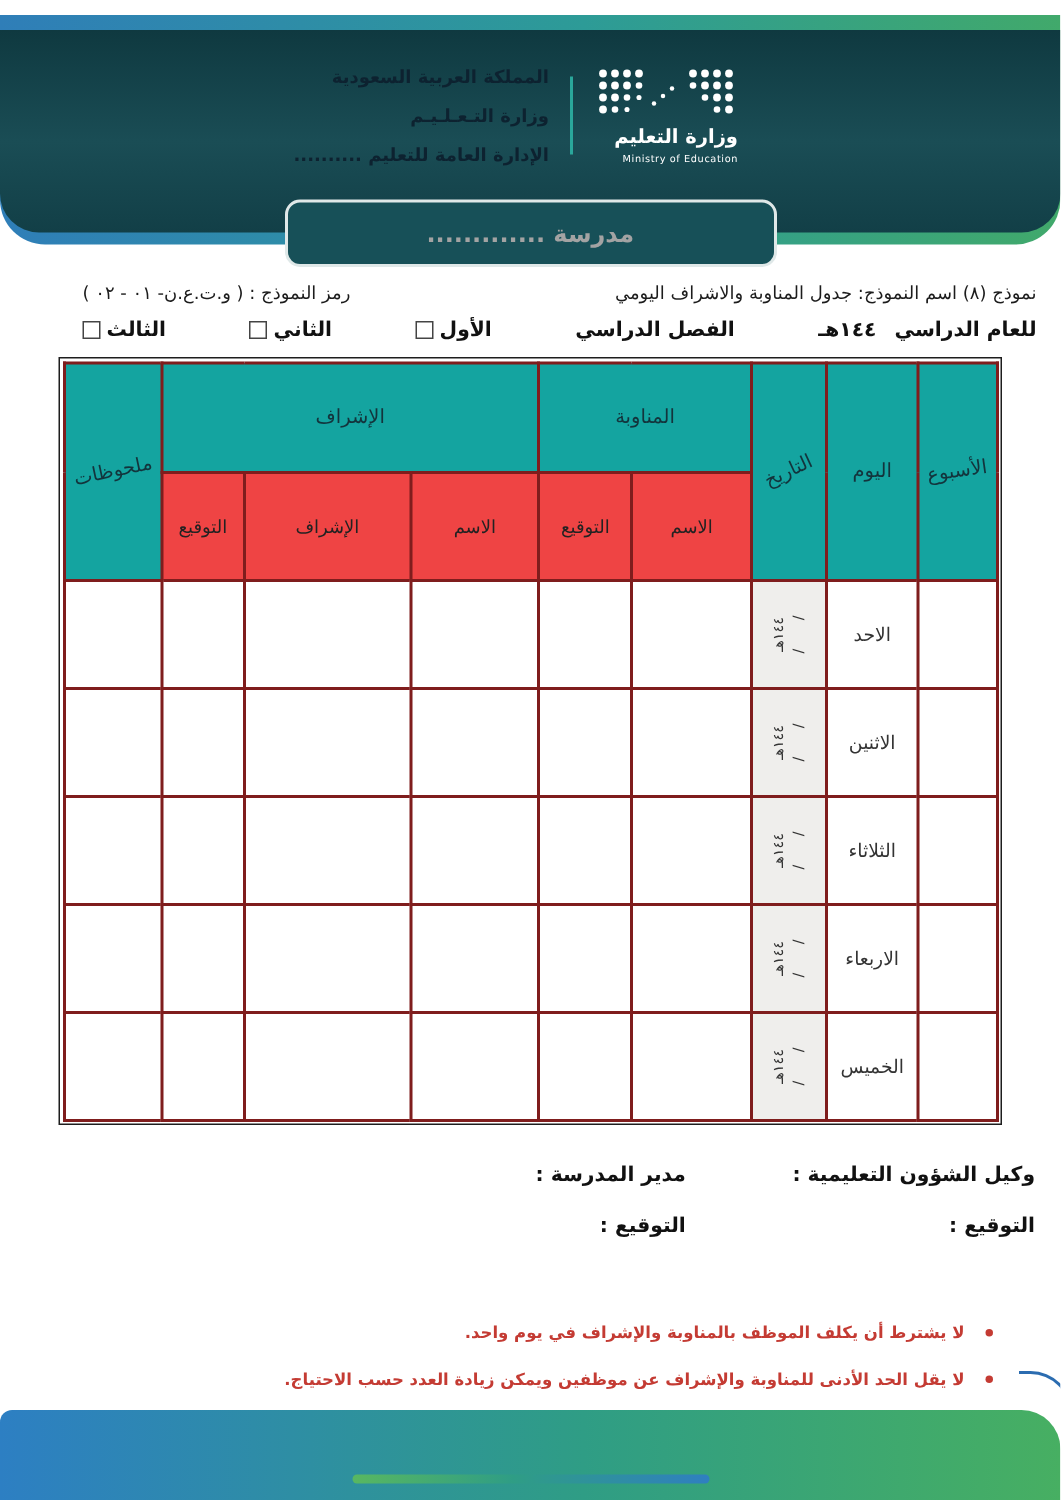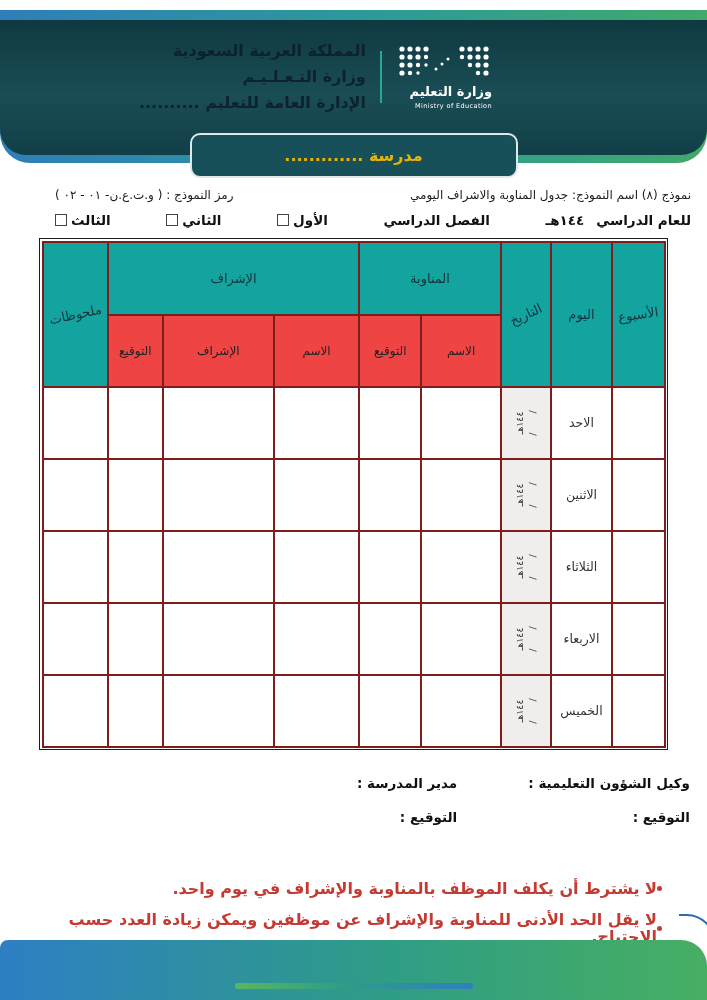--- a/index.html
+++ b/index.html
@@ -22,27 +22,27 @@
   .hdr-content{
     position:absolute; top:38px; right:215px;
     display:flex; align-items:center; gap:14px;
   }
   .logo-block{width:96px; text-align:right; color:#fff;}
   .logo-ar{font-size:13px; font-weight:bold; letter-spacing:1px; margin-top:2px;}
   .logo-en{font-size:6.5px; letter-spacing:.4px; margin-top:3px;}
   .hdr-sep{width:2px; height:52px; background:#2aa79b;}
   .gov-text{
     text-align:right; color:#0d2230; font-weight:bold;
-    font-size:16px; line-height:26px; min-width:135px;
+    font-size:12px; line-height:26px; min-width:135px;
   }
   .school-banner{
     position:absolute; top:133px; left:50%; transform:translateX(-50%);
     width:328px; height:45px; box-sizing:border-box;
     background:#175058; border:2px solid #dfe8e8; border-radius:10px;
-    color:#eab308; font-size:16px; font-weight:bold;
+    color:#a3a3a3; font-size:16px; font-weight:bold;
     display:flex; align-items:center; justify-content:center;
   }
   
   .meta-row{
     display:flex; justify-content:space-between; align-items:center;
     padding:6px 16px 0 55px; font-size:12px; color:#1c1c1c;
   }
   .term-row{
     display:flex; align-items:center; padding:10px 16px 0 55px;
     font-size:13.5px; font-weight:bold; color:#111; justify-content:space-between;
@@ -81,22 +81,22 @@
   
   .sig-row{
     display:flex; justify-content:space-between;
     padding:16px 17px 0 0; font-size:13.5px; font-weight:bold; color:#111;
   }
   .sig-col{line-height:34px;}
   .sig-col-left{padding-left:357px;}
   
   .notes{margin-top:46px; padding-left:40px; padding-right:45px; color:#c43b33;}
   .note-line{
-    display:flex; align-items:center; justify-content:flex-start;
-    font-size:16px; font-weight:600; line-height:17px; margin-bottom:14px;
+    display:flex; align-items:center; gap:14px; justify-content:flex-start;
+    font-size:11px; font-weight:600; line-height:17px; margin-bottom:14px;
   }
   .bullet{width:5px; height:5px; border-radius:50%; background:#c43b33; flex:0 0 auto;}
   
   .footer-arc{
     position:absolute; right:-8px; bottom:58px; width:34px; height:26px;
     border-top:2.5px solid #2b6cb0; border-right:2.5px solid #2b6cb0;
     border-top-right-radius:30px;
   }
   .footer-band{
     position:absolute; left:0; right:0; bottom:0; height:60px;

